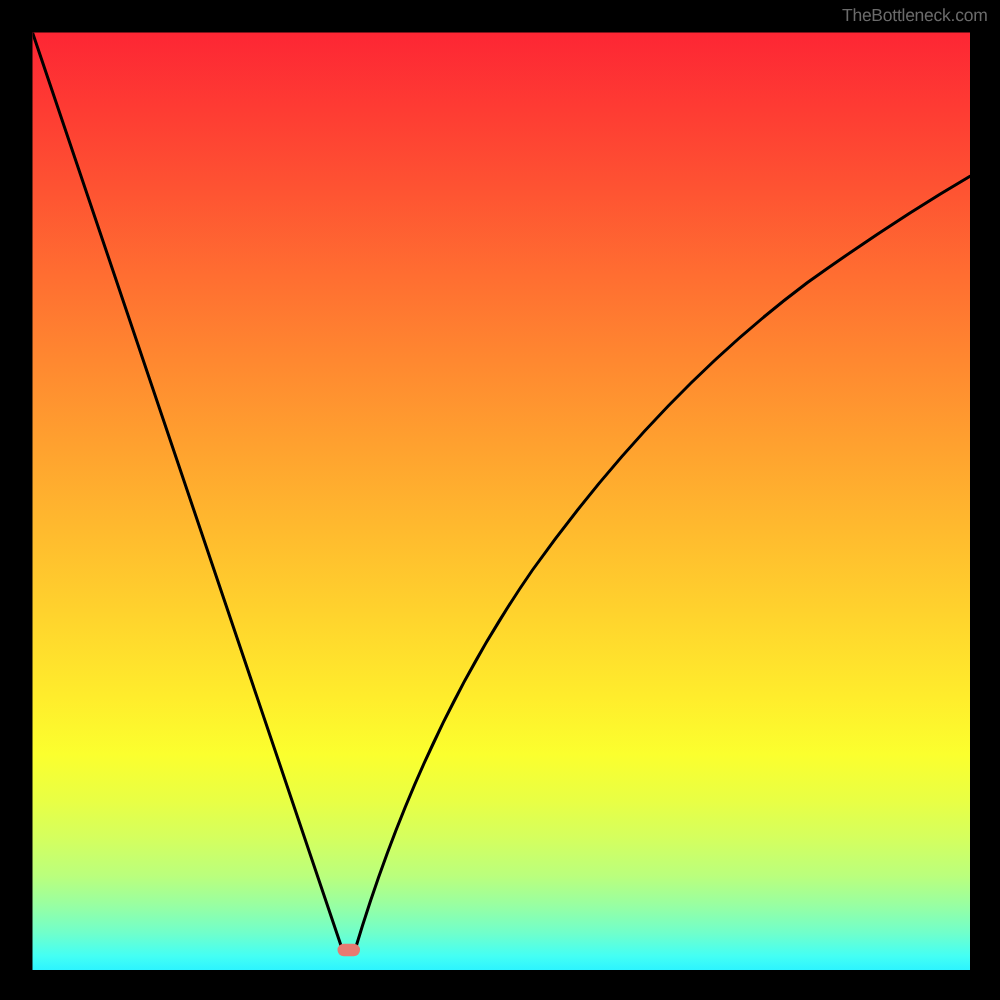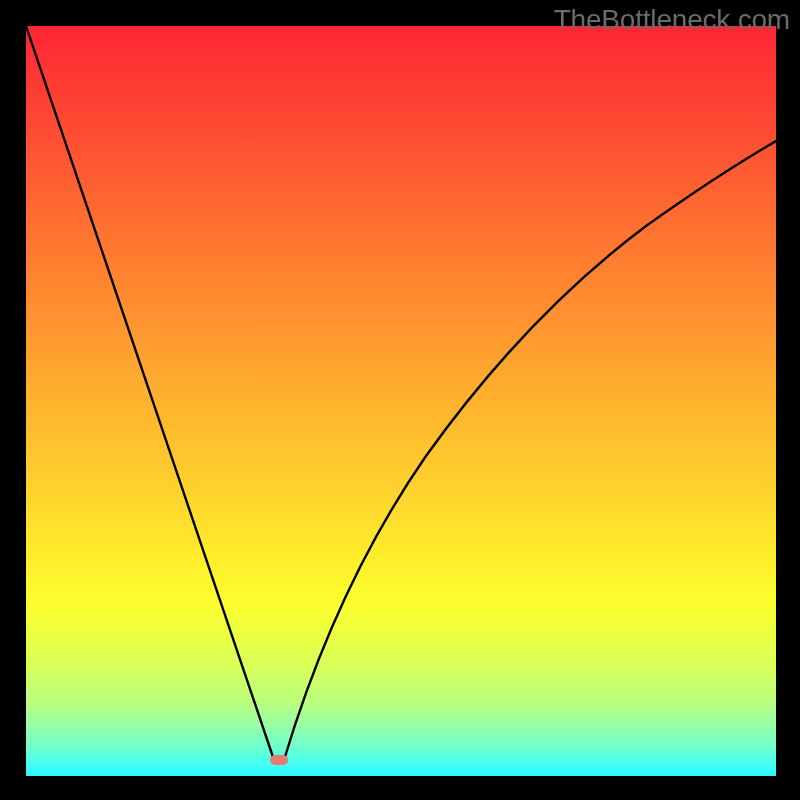--- a/index.html
+++ b/index.html
@@ -59,21 +59,21 @@
     height: 10px;
     background: #e77a72;
     border-radius: 5px;
     transform: translate(-50%, -50%);
   }
   .watermark {
     position: absolute;
     top: 4px;
     right: 10px;
     color: #6b6b6b;
-    font-size: 28px;
+    font-size: 14px;
     font-weight: 400;
     letter-spacing: -0.2px;
   }
 </style>
 </head>
 <body>
 
 <div class="frame">
   <div class="plot-area"></div>
   <svg class="curve" viewBox="0 0 750 750" preserveAspectRatio="none">

